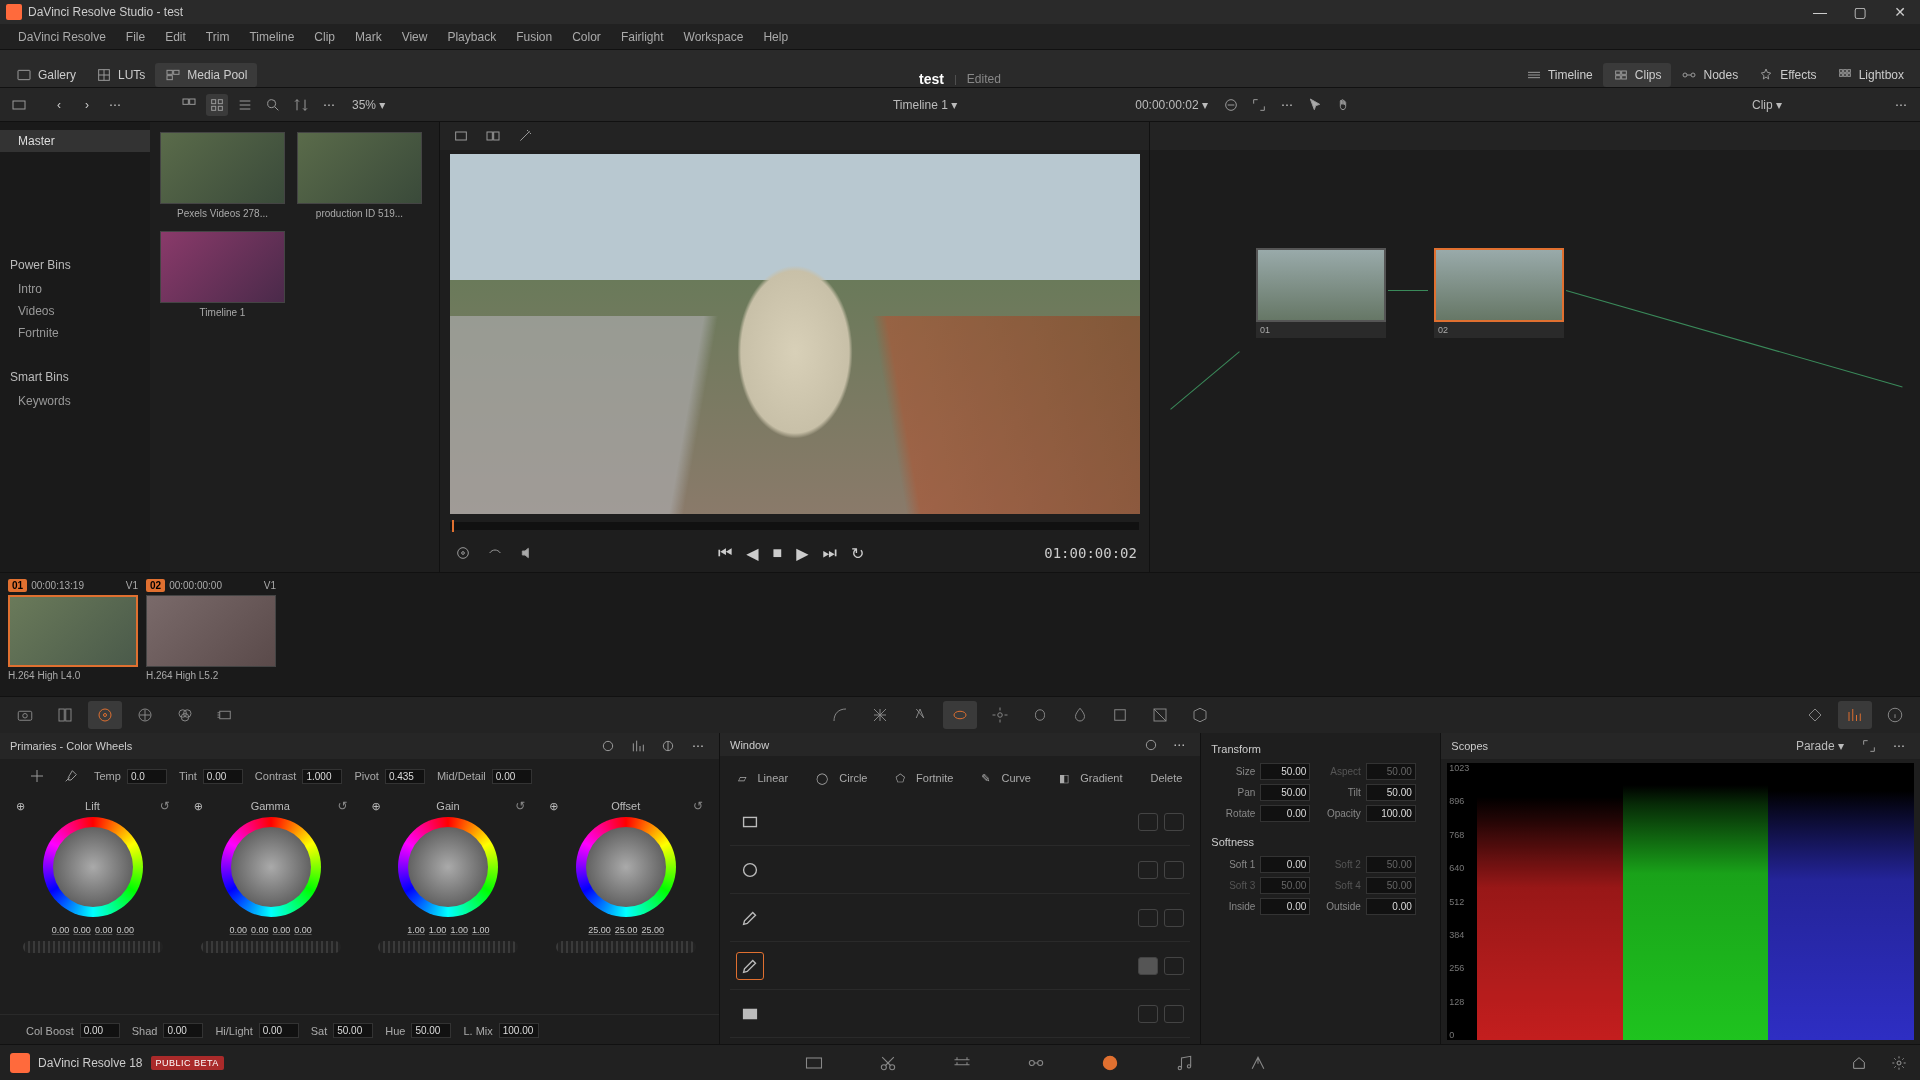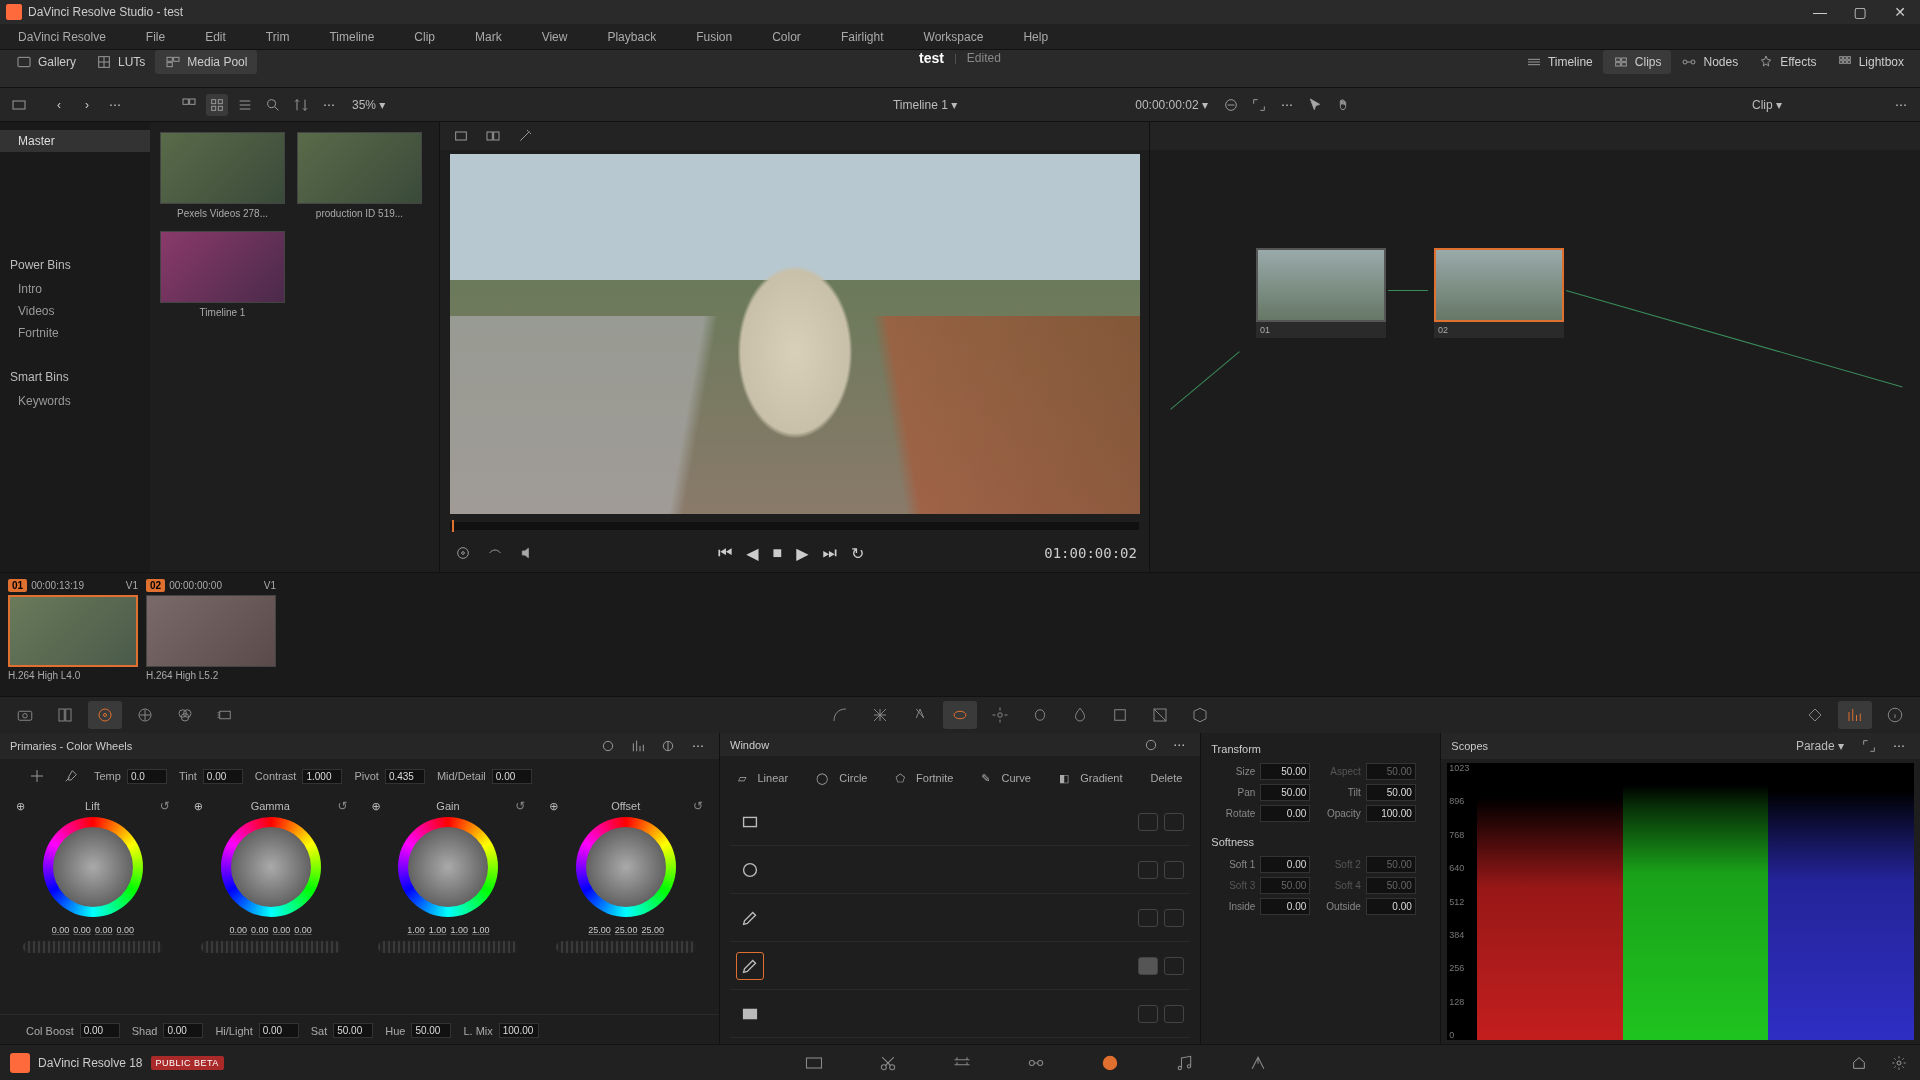--- a/index.html
+++ b/index.html
@@ -2,23 +2,23 @@
 <html><head>
 <meta charset="utf-8">
 <style>
 * { margin: 0; padding: 0; box-sizing: border-box; font-family: "Segoe UI", Arial, sans-serif; user-select: none; }
 body { background: #1a1a1a; color: #aaa; font-size: 11px; width: 1920px; height: 1080px; overflow: hidden; display: flex; flex-direction: column; }
 .titlebar { height: 24px; background: #2a2a2a; display: flex; align-items: center; padding-left: 6px; }
 .titlebar .icon { width: 16px; height: 16px; background: #ff6a3c; border-radius: 2px; margin-right: 6px; }
 .titlebar .txt { color: #ccc; font-size: 12px; }
 .titlebar .win { margin-left: auto; display: flex; }
 .titlebar .win div { width: 40px; height: 24px; display: flex; align-items: center; justify-content: center; color: #ccc; font-size: 14px; cursor: pointer; }
-.menubar { height: 26px; background: #212121; display: flex; align-items: center; padding-left: 8px; gap: 20px; border-bottom: 1px solid #111; }
+.menubar { height: 26px; background: #212121; display: flex; align-items: center; padding-left: 8px; gap: 0; border-bottom: 1px solid #111; }
 .menubar span { padding: 4px 10px; color: #aaa; font-size: 12px; cursor: pointer; }
-.toolbar { height: 38px; background: #2a2a2a; display: flex; align-items: flex-start; padding: 0 6px; border-bottom: 1px solid #111; }
+.toolbar { height: 38px; background: #2a2a2a; display: flex; align-items: flex-end; padding: 0 6px; border-bottom: 1px solid #111; }
 .tbtn { display: flex; align-items: center; gap: 6px; padding: 4px 10px; color: #ccc; font-size: 12px; cursor: pointer; border-radius: 3px; }
 .tbtn.ico { width: 22px; height: 22px; padding: 0; justify-content: center; }
 .tbtn svg { width: 16px; height: 16px; stroke: #999; fill: none; stroke-width: 1.5; }
 .tbtn.active { background: #3a3a3a; }
 .cen { position: absolute; left: 50%; transform: translateX(-50%); display: flex; align-items: center; gap: 10px; }
 .cen .pname { color: #fff; font-weight: 600; font-size: 14px; }
 .cen .edited { color: #888; font-size: 12px; }
 .secondbar { height: 34px; background: #262626; display: flex; align-items: center; padding: 0 8px; gap: 6px; border-bottom: 1px solid #111; }
 .dropdown { color: #bbb; font-size: 12px; padding: 2px 6px; cursor: pointer; }
 .spacer { flex: 1; }

